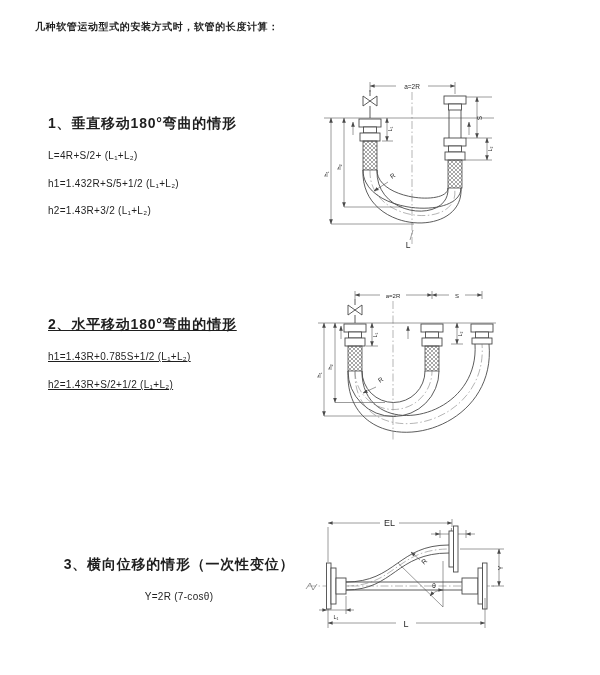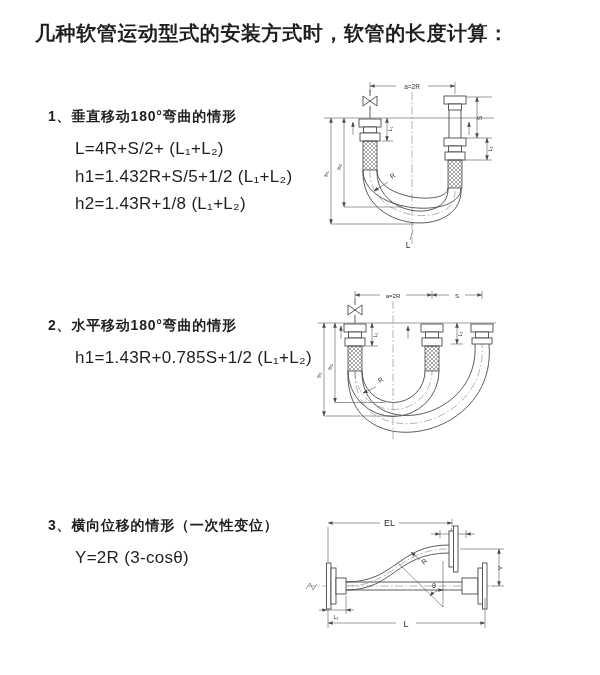--- a/index.html
+++ b/index.html
@@ -1,29 +1,29 @@
 <!DOCTYPE html>
 <html><head>
 <meta charset="utf-8">
 <style>
   html,body{margin:0;padding:0;}
   body{
     width:600px;height:675px;background:#ffffff;position:relative;overflow:hidden;
     font-family:"Liberation Sans","DejaVu Sans",sans-serif;color:#1f1f1f;
   }
   .page-title{
-    position:absolute;left:35px;top:20px;font-size:20px;font-weight:700;
+    position:absolute;left:35px;top:20px;font-size:10px;font-weight:700;
     letter-spacing:0.6px;white-space:nowrap;
   }
   .section{position:absolute;left:48px;width:262px;}
-  .section-heading{font-size:14px;font-weight:700;margin:5px 0 9px 0;letter-spacing:0.8px;white-space:nowrap;}
-  .formula{font-size:17px;line-height:27.5px;margin-left:27px;letter-spacing:0.3px;white-space:nowrap;}
+  .section-heading{font-size:14px;font-weight:700;margin:12px 0 9px 0;letter-spacing:0.8px;white-space:nowrap;}
+  .formula{font-size:10px;line-height:27.5px;letter-spacing:0.3px;white-space:nowrap;}
   #sec1{top:103px;}
-  #sec2{top:312px;}
-  #sec3{top:512px;}
+  #sec2{top:304px;text-decoration:underline;}
+  #sec3{top:544px;text-align:center;}
   svg{position:absolute;}
   #dia1{left:302px;top:72px;}
   #dia2{left:300px;top:283px;}
   #dia3{left:300px;top:505px;}
   .dwg{stroke:#4a4a4a;stroke-width:0.9;fill:none;}
   .thin{stroke:#4a4a4a;stroke-width:0.55;fill:none;}
   .dim{stroke:#4a4a4a;stroke-width:0.55;fill:none;}
   .cl{stroke:#6a6a6a;stroke-width:0.5;fill:none;stroke-dasharray:8 2.5 1.5 2.5;}
   .braid{stroke:#4a4a4a;stroke-width:0.8;}
   .fit{fill:#ffffff;stroke:#4a4a4a;stroke-width:0.9;}
@@ -31,31 +31,32 @@
 </style>
 </head>
 <body>
 
 <div class="page-title">几种软管运动型式的安装方式时，软管的长度计算：</div>
 
 <div class="section" id="sec1">
   <div class="section-heading">1、垂直移动180°弯曲的情形</div>
   <div class="formula">L=4R+S/2+ (L₁+L₂)</div>
   <div class="formula">h1=1.432R+S/5+1/2 (L₁+L₂)</div>
-  <div class="formula">h2=1.43R+1/8 (L₁+L₂)</div>
+  <div class="formula">h2=1.43R+3/2 (L₁+L₂)</div>
 </div>
 
 <div class="section" id="sec2">
   <div class="section-heading">2、水平移动180°弯曲的情形</div>
   <div class="formula">h1=1.43R+0.785S+1/2 (L₁+L₂)</div>
+  <div class="formula">h2=1.43R+S/2+1/2 (L₁+L₂)</div>
 </div>
 
 <div class="section" id="sec3">
   <div class="section-heading">3、横向位移的情形（一次性变位）</div>
-  <div class="formula">Y=2R (3-cosθ)</div>
+  <div class="formula">Y=2R (7-cosθ)</div>
 </div>
 
 <svg id="dia1" width="200" height="185" viewBox="0 0 200 185">
   <defs>
     <marker id="ar1" viewBox="0 0 8 8" markerWidth="9" markerHeight="9" refX="7.5" refY="4" orient="auto-start-reverse">
       <path d="M0,1 L8,4 L0,7 Z" fill="#4a4a4a"></path>
     </marker>
     <pattern id="br1" width="4" height="4" patternUnits="userSpaceOnUse">
       <path d="M0,0 L4,4 M4,0 L0,4" stroke="#6b6b6b" stroke-width="0.6"></path>
     </pattern>

